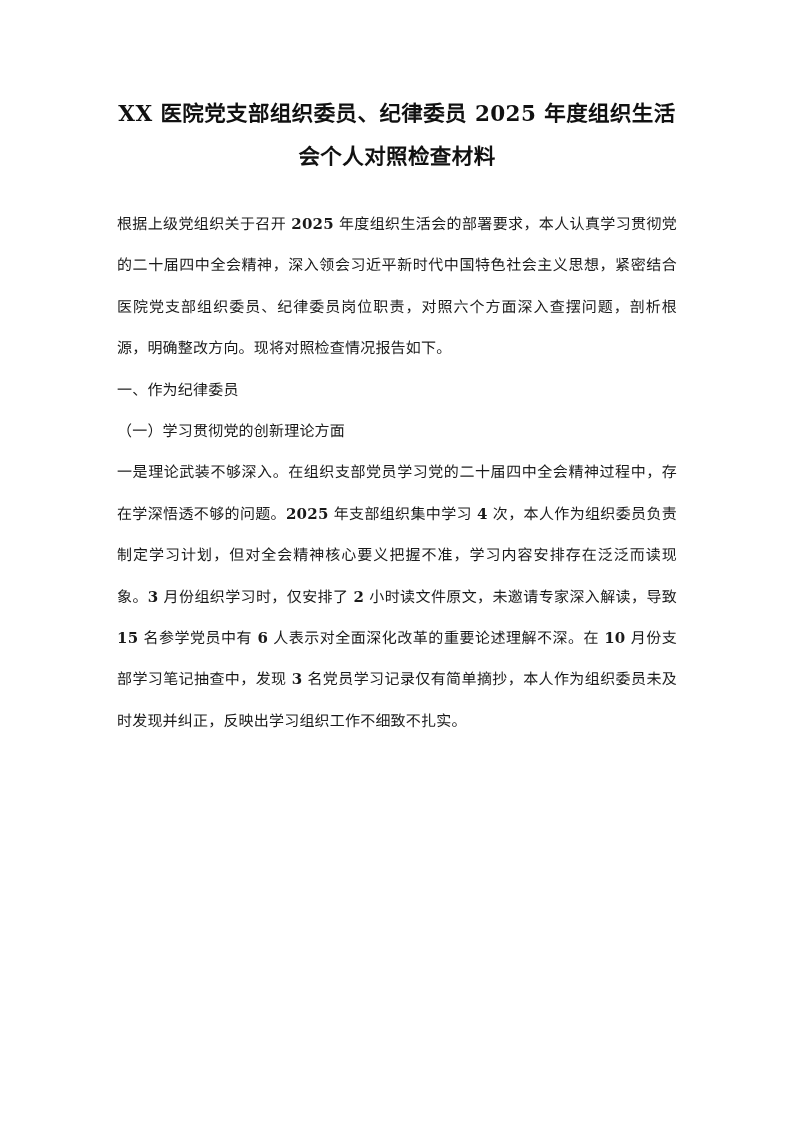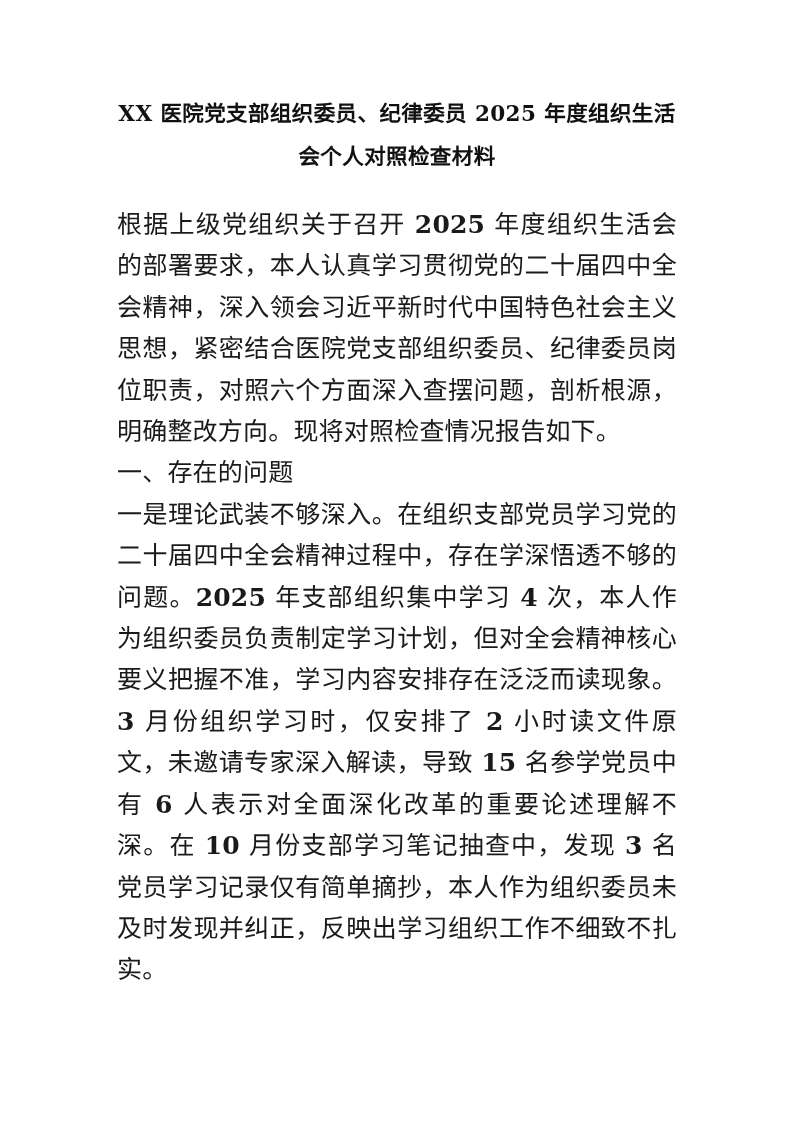--- a/index.html
+++ b/index.html
@@ -42,21 +42,21 @@
     line-height: 43px;
     text-align: center;
     letter-spacing: 0.4px;
     margin: 0 0 26px 0;
     color: #111111;
     font-family: "DejaVu Serif", "Liberation Serif", serif;
   }
 
   
   .para {
-    font-size: 25px;
+    font-size: 15px;
     line-height: 41.4px;
     text-align: justify;
     text-justify: inter-ideograph;
     margin: 0;
     color: #1a1a1a;
     letter-spacing: 0.2px;
     word-break: break-all;
   }
 
   .para.heading-1,
@@ -77,21 +77,22 @@
 </head>
 <body>
 
 <div class="page">
   <div class="content">
 
     <h1 class="doc-title"><b>XX</b> 医院党支部组织委员、纪律委员 <b>2025</b> 年度组织生活会个人对照检查材料</h1>
 
     <p class="para">根据上级党组织关于召开 <b>2025</b> 年度组织生活会的部署要求，本人认真学习贯彻党的二十届四中全会精神，深入领会习近平新时代中国特色社会主义思想，紧密结合医院党支部组织委员、纪律委员岗位职责，对照六个方面深入查摆问题，剖析根源，明确整改方向。现将对照检查情况报告如下。</p>
 
-    <p class="para heading-1">一、存在的问题</p>
+    <p class="para heading-1">一、作为纪律委员</p>
 
+    <p class="para heading-2">（一）学习贯彻党的创新理论方面</p>
 
     <p class="para">一是理论武装不够深入。在组织支部党员学习党的二十届四中全会精神过程中，存在学深悟透不够的问题。<b>2025</b> 年支部组织集中学习 <b>4</b> 次，本人作为组织委员负责制定学习计划，但对全会精神核心要义把握不准，学习内容安排存在泛泛而读现象。<b>3</b> 月份组织学习时，仅安排了 <b>2</b> 小时读文件原文，未邀请专家深入解读，导致 <b>15</b> 名参学党员中有 <b>6</b> 人表示对全面深化改革的重要论述理解不深。在 <b>10</b> 月份支部学习笔记抽查中，发现 <b>3</b> 名党员学习记录仅有简单摘抄，本人作为组织委员未及时发现并纠正，反映出学习组织工作不细致不扎实。</p>
 
 
     <div class="tail-spacer"></div>
   </div>
 </div>
 
 </body></html>

